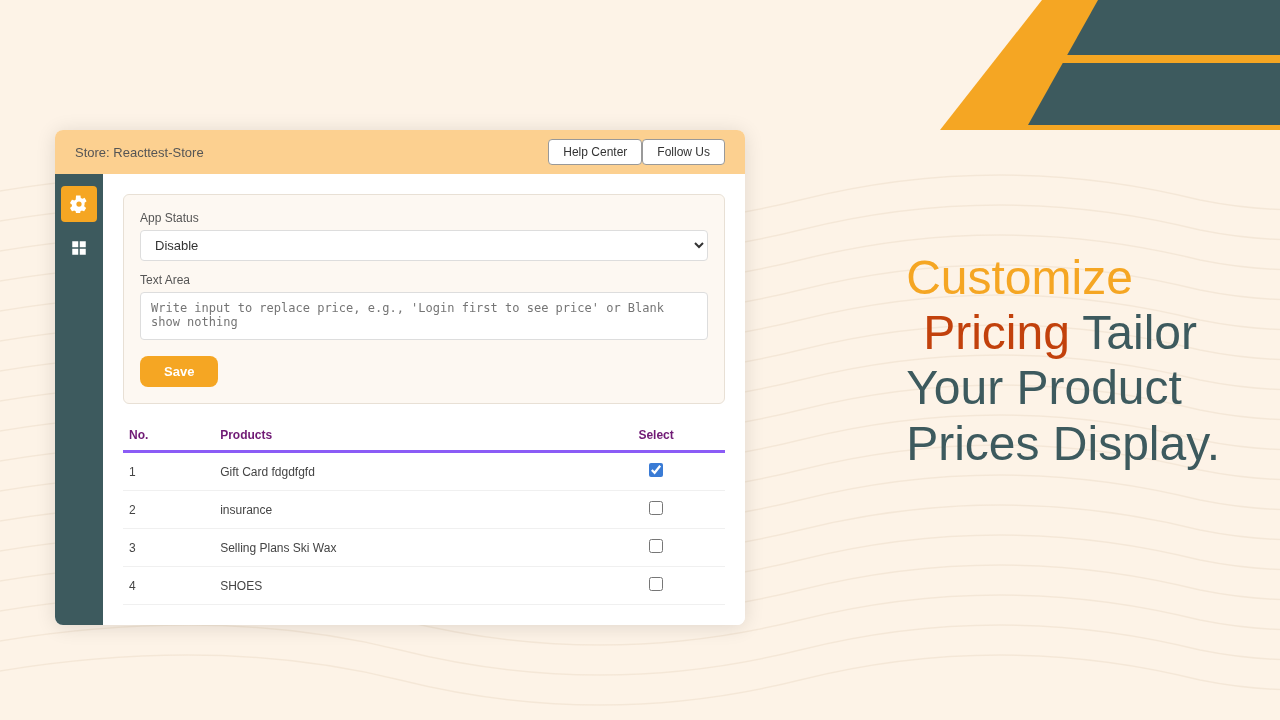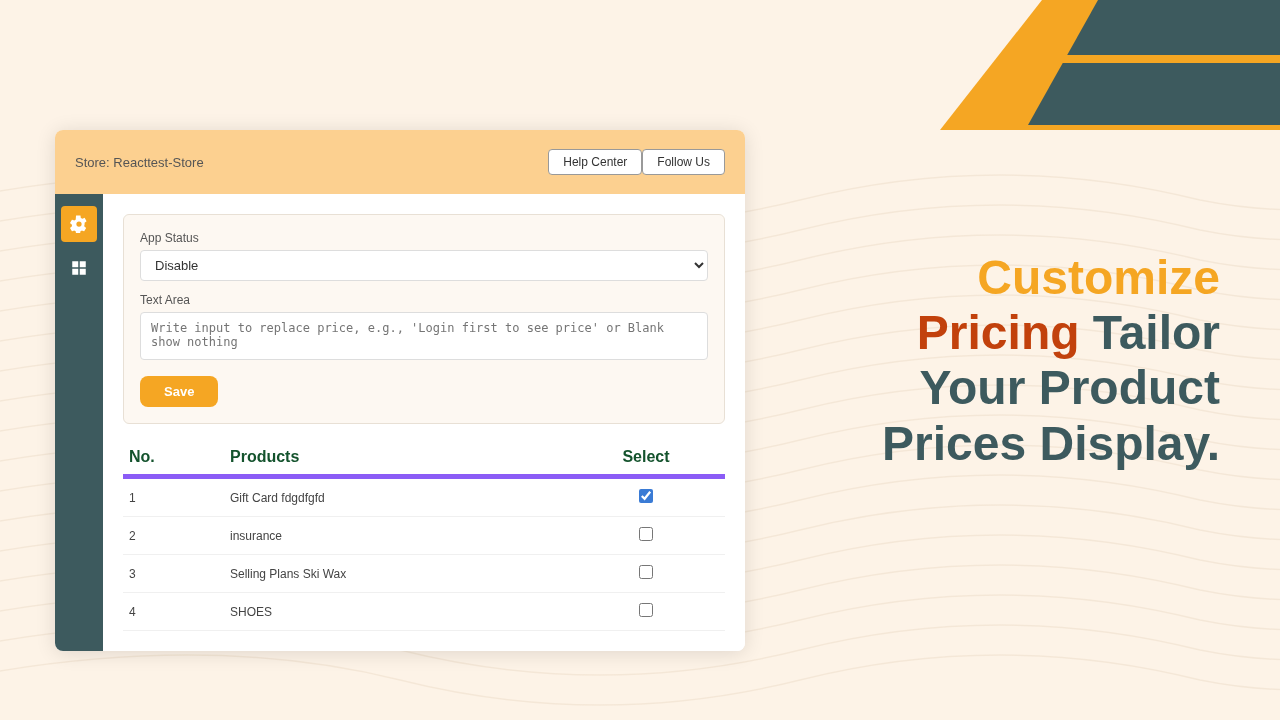--- a/index.html
+++ b/index.html
@@ -77,21 +77,21 @@
       z-index: 10;
     }
 
     
     .app-header {
       background-color: #fcd090;
       padding: 10px 20px;
       display: flex;
       align-items: center;
       justify-content: space-between;
-      height: 64px;
+      height: 44px;
     }
 
     .store-name {
       font-size: 13px;
       color: #555;
       font-weight: 500;
     }
 
     .header-buttons {
       display: flex;
@@ -263,25 +263,25 @@
     }
 
     
     .products-table {
       width: 100%;
       border-collapse: collapse;
     }
 
     .products-table th {
       text-align: left;
-      font-size: 16px;
-      color: #14532d;
+      font-size: 12px;
+      color: #701a75;
       font-weight: 600;
       padding: 8px 6px;
-      border-bottom: 5px solid #8b5cf6;
+      border-bottom: 3px solid #8b5cf6;
     }
 
     .products-table td {
       padding: 10px 6px;
       font-size: 12px;
       color: #444;
       border-bottom: 1px solid #f0f0f0;
     }
 
     .products-table th:last-child,
@@ -303,24 +303,23 @@
     .marketing-section {
       position: absolute;
       right: 60px;
       top: 50%;
       transform: translateY(-50%);
       z-index: 5;
     }
 
     .marketing-text {
       font-size: 48px;
-      font-weight: 700;
+      font-weight: 400;
       line-height: 1.15;
       max-width: 360px;
-      text-align: right;
     }
   </style>
 </head>
 <body>
 
 <div class="bg-wave-lines">
   <svg viewBox="0 0 1280 720" xmlns="http://www.w3.org/2000/svg" opacity="0.15">
     <path d="M-50,200 Q200,150 400,200 Q600,250 800,200 Q1000,150 1200,200 Q1300,220 1400,200" stroke="#c8a882" stroke-width="1.5" fill="none"></path>
     <path d="M-50,230 Q200,180 400,230 Q600,280 800,230 Q1000,180 1200,230 Q1300,250 1400,230" stroke="#c8a882" stroke-width="1.5" fill="none"></path>
     <path d="M-50,260 Q200,210 400,260 Q600,310 800,260 Q1000,210 1200,260 Q1300,280 1400,260" stroke="#c8a882" stroke-width="1.5" fill="none"></path>

